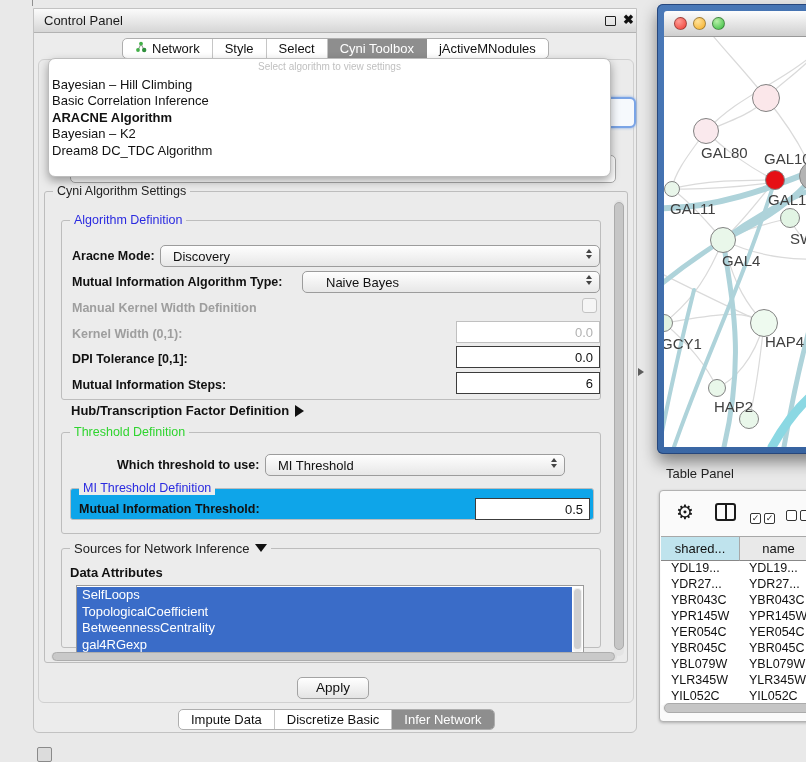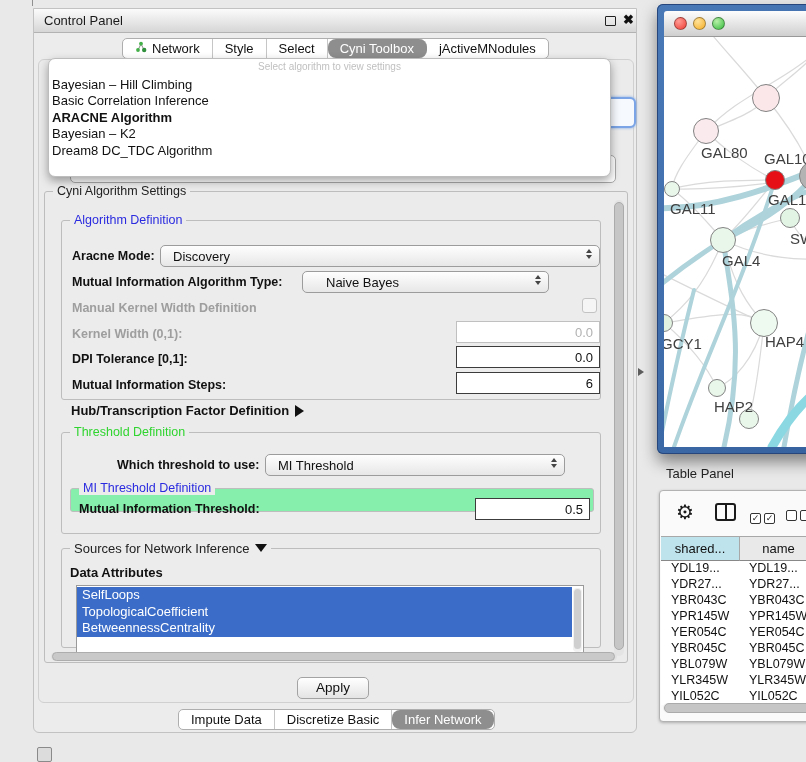--- a/index.html
+++ b/index.html
@@ -18,21 +18,21 @@
   .win-close { position:absolute; left:589px; top:3px; font-size:13px; font-weight:bold; color:#111; }
 
   .cp-inner { position:absolute; left:4px; top:50px; width:596px; height:644px;
         border:1px solid #d0d0d0; border-radius:6px; background:#ebebeb; }
 
   
   .seg { position:absolute; display:flex; height:21px; background:#fff;
         border:1px solid #aeaeae; border-radius:5px; overflow:hidden; font-size:13px; color:#111; }
   .seg .tab { display:flex; align-items:center; gap:5px; padding:0 12px; border-right:1px solid #c6c6c6; white-space:nowrap; }
   .seg .tab:last-child { border-right:none; }
-  .seg .tab.sel { background:#8e8e8e; color:#fff; border-right-color:#8e8e8e;border-radius:8px; }
+  .seg .tab.sel { background:#8e8e8e; color:#fff; border-right-color:#8e8e8e; }
   #top-tabs { left:88px; top:29px; }
   #bottom-tabs { left:144px; top:700px; }
 
   
   #algo-popup { position:absolute; left:14px; top:49px; width:563px; height:119px; z-index:50;
         background:#fff; border:1px solid #bdbdbd; border-radius:7px;
         box-shadow:0 4px 10px rgba(0,0,0,0.35); overflow:hidden; }
   #algo-popup .ph { text-align:center; font-size:10px; color:#c0c0c0; padding-top:2px; height:18px; }
   #algo-popup li { list-style:none; font-size:13px; color:#111; line-height:16.4px; padding-left:3px; }
   #algo-popup li.sel { font-weight:bold; }
@@ -218,21 +218,21 @@
         <div class="rowlabel" style="left:10px; top:28px;">Aracne Mode:</div>
         <div class="combo" style="left:98px; top:24px; width:440px;">
           <span>Discovery</span>
           <span class="spin">
               <i class="up"></i>
               <i class="dn"></i>
             </span>
         </div>
 
         <div class="rowlabel" style="left:10px; top:54px;">Mutual Information Algorithm Type:</div>
-        <div class="combo" style="left:240px; top:50px; width:247px;padding-left:23px;">
+        <div class="combo" style="left:240px; top:50px; width:298px;padding-left:23px;">
           <span>Naive Bayes</span>
           <span class="spin">
               <i class="up"></i>
               <i class="dn"></i>
             </span>
         </div>
 
         <div class="rowlabel disabled" style="left:10px; top:80px;">Manual Kernel Width Definition</div>
         <div class="checkbox" style="left:520px; top:77px;"></div>
 
@@ -255,37 +255,38 @@
 
         <div class="rowlabel" style="left:55px; top:25px;">Which threshold to use:</div>
         <div class="combo" style="left:203px; top:21px; width:300px;">
           <span>MI Threshold</span>
           <span class="spin">
               <i class="up"></i>
               <i class="dn"></i>
             </span>
         </div>
 
-        <div class="groupbox" style="left:8px; top:55px; width:524px; height:24px; background:#86efac;">
+        <div class="groupbox" style="left:8px; top:55px; width:524px; height:32px; background:#0ea5e9;">
           <div class="grouplabel blue">MI Threshold Definition</div>
           <div class="rowlabel" style="left:8px; top:13px;">Mutual Information Threshold:</div>
           <div class="field" style="left:404px; top:9px; width:115px;">0.5</div>
         </div>
       </div>
 
       <div class="groupbox" style="left:16px; top:356px; width:540px; height:100px; background:#ececec;">
         <div class="grouplabel" style="font-size:13px;">
           <span>Sources for Network Inference</span><span class="arrow-down"></span>
         </div>
         <div class="rowlabel" style="left:8px; top:16px; font-size:13px;">Data Attributes</div>
         <div id="attr-list">
           <div id="attr-list-items">
               <div class="item">SelfLoops</div>
               <div class="item">TopologicalCoefficient</div>
               <div class="item">BetweennessCentrality</div>
+              <div class="item">gal4RGexp</div>
             </div>
           <div id="attr-scrollbar">
               <div class="thumb"></div>
             </div>
         </div>
       </div>
 
       <div id="settings-hscroll">
           <div class="thumb"></div>
         </div>

